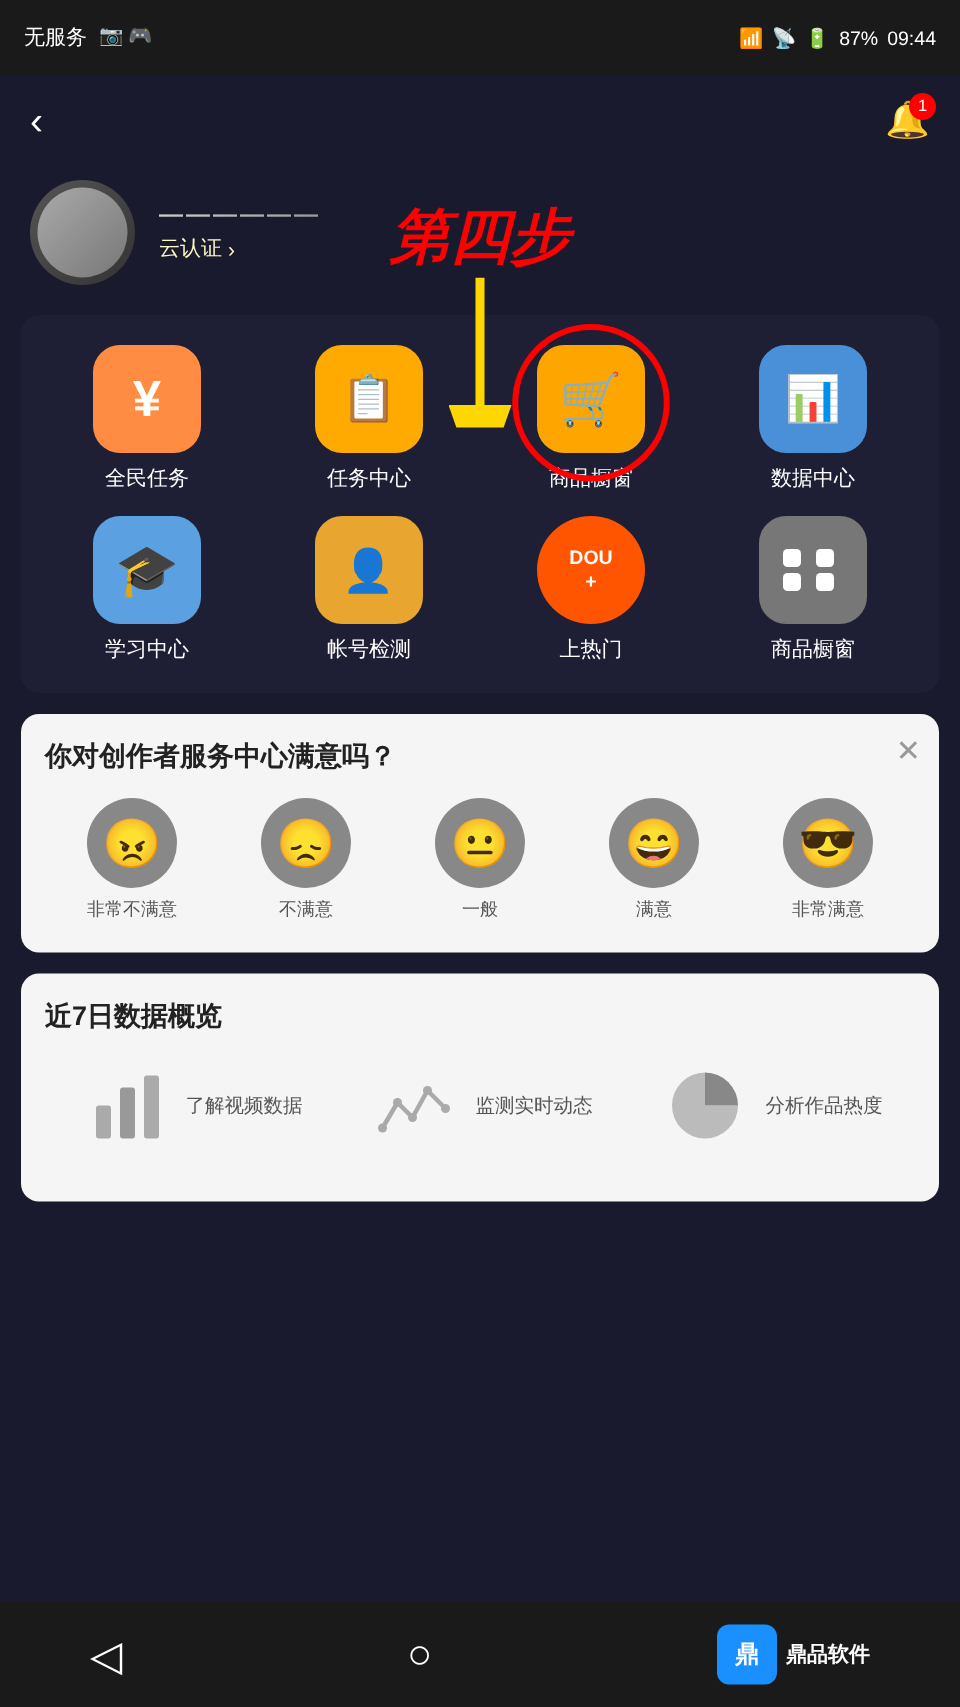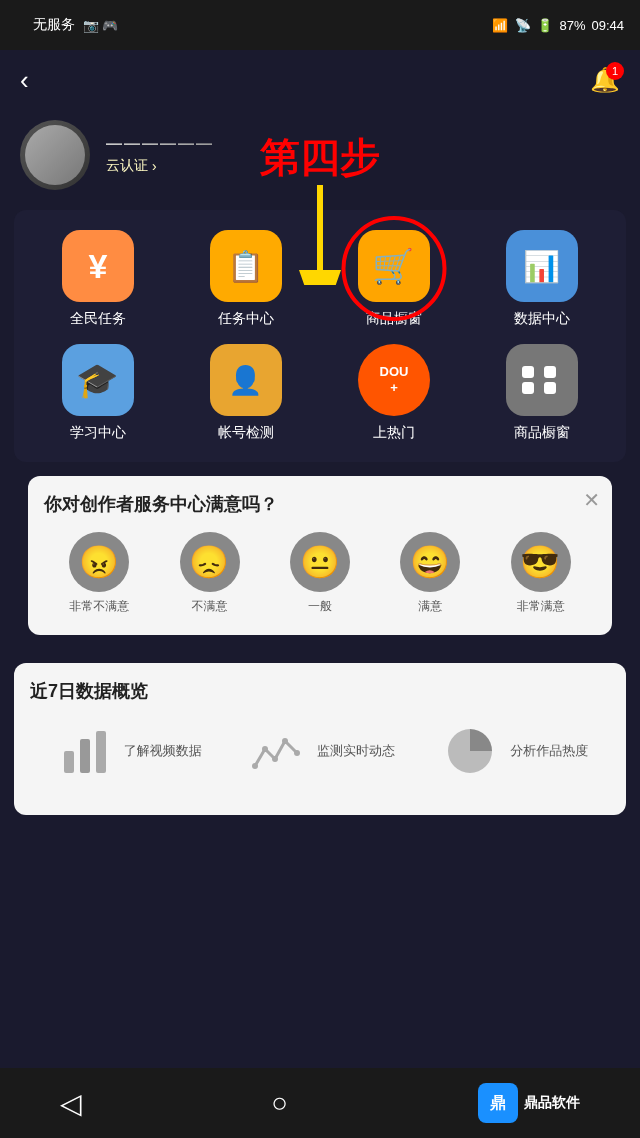--- a/index.html
+++ b/index.html
@@ -17,21 +17,21 @@
       width: 100%;
       height: 50px;
       background: #1a1a1a;
       display: flex;
       align-items: center;
       justify-content: space-between;
       padding: 0 16px;
       color: white;
       font-size: 14px;
     }
-    .status-left { display: flex; align-items: center; gap: 8px; margin-left: 17px; }
+    .status-left { display: flex; align-items: flex-start; gap: 8px; }
     .status-right { display: flex; align-items: center; gap: 6px; font-size: 13px; }
 
     
     .top-nav {
       width: 100%;
       height: 60px;
       background: #1a1a2e;
       display: flex;
       align-items: center;
       justify-content: space-between;
@@ -142,21 +142,21 @@
     }
     .icon-label {
       color: white;
       font-size: 14px;
       text-align: center;
     }
 
     
     .survey-section {
       background: #f5f5f5;
-      margin: 28px;
+      margin: 14px;
       border-radius: 12px;
       padding: 16px 16px 20px;
       position: relative;
     }
     .survey-title {
       font-size: 18px;
       font-weight: bold;
       color: #222;
       margin-bottom: 16px;
     }
@@ -310,21 +310,21 @@
   <div class="profile-info">
     <div class="profile-name">——————</div>
     <div class="profile-cert">
       <span>云认证</span>
       <span>›</span>
     </div>
   </div>
 </div>
 
 <div style="position:absolute; top:130px; left:50%; transform:translateX(-50%); text-align:center; z-index:20; pointer-events:none;">
-  <div style="color:#ff0000; font-size:40px; font-weight:bold; font-family:serif;">第四步</div>
+  <div style="color:#ff0000; font-size:40px; font-weight:bold; font-family:serif;font-style:italic;">第四步</div>
 
   <svg class="arrow-svg" width="60" height="100" viewBox="0 0 60 100">
     <defs>
       <marker id="arrowhead" markerWidth="10" markerHeight="7" refX="0" refY="3.5" orient="auto">
         <polygon points="0 0, 10 3.5, 0 7" fill="#ffd700"></polygon>
       </marker>
     </defs>
     <line x1="30" y1="0" x2="30" y2="85" stroke="#ffd700" stroke-width="6" marker-end="url(#arrowhead)"></line>
   </svg>
 </div>

